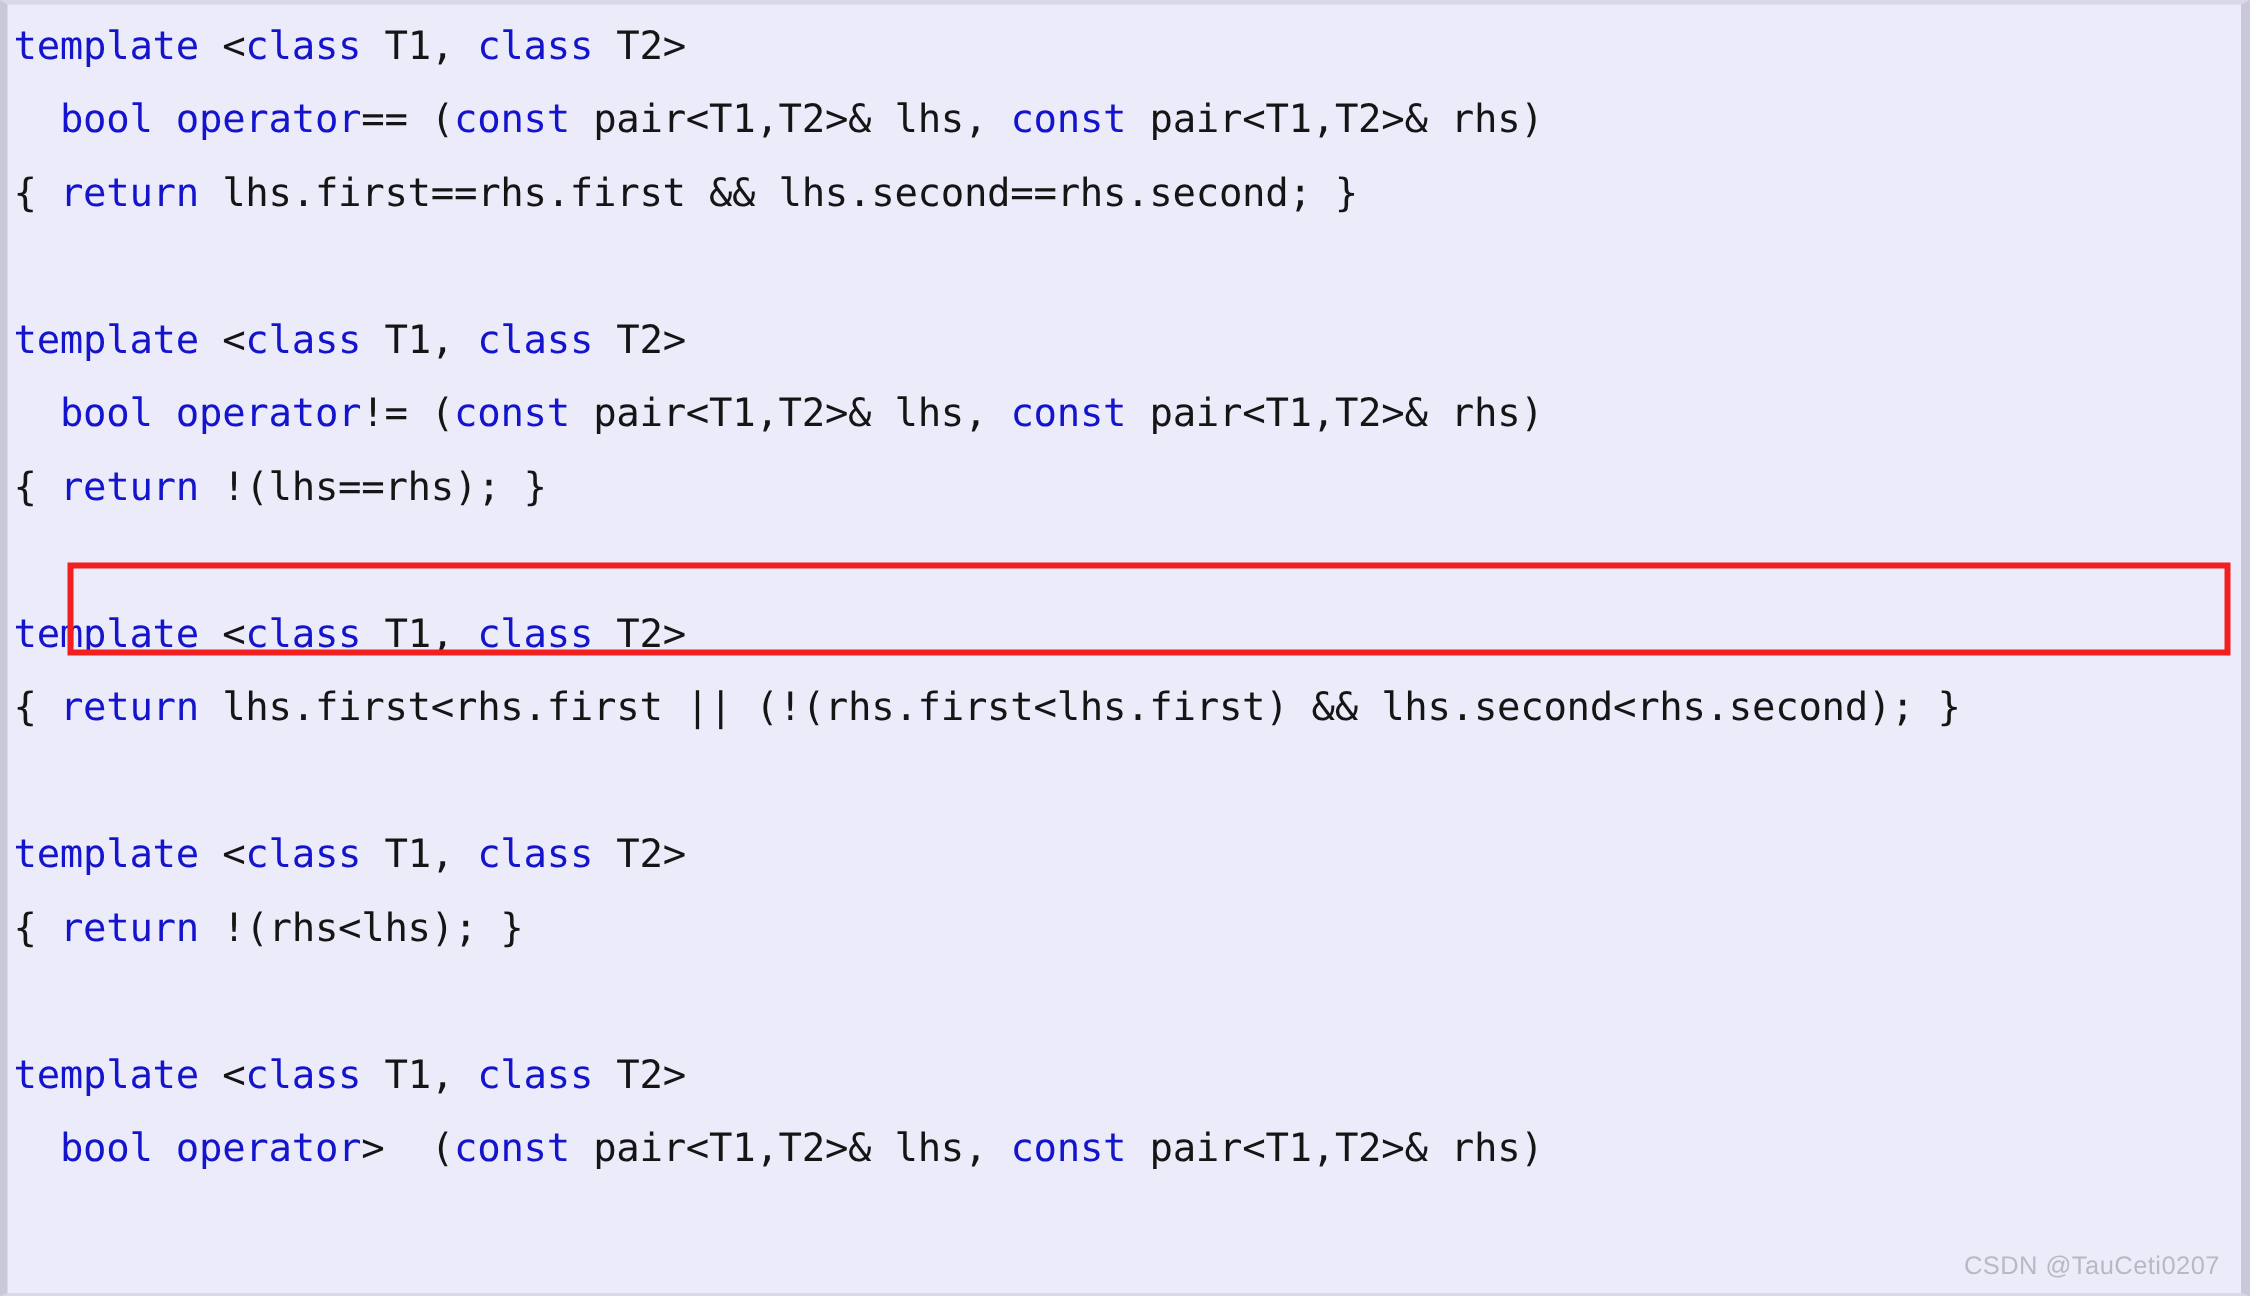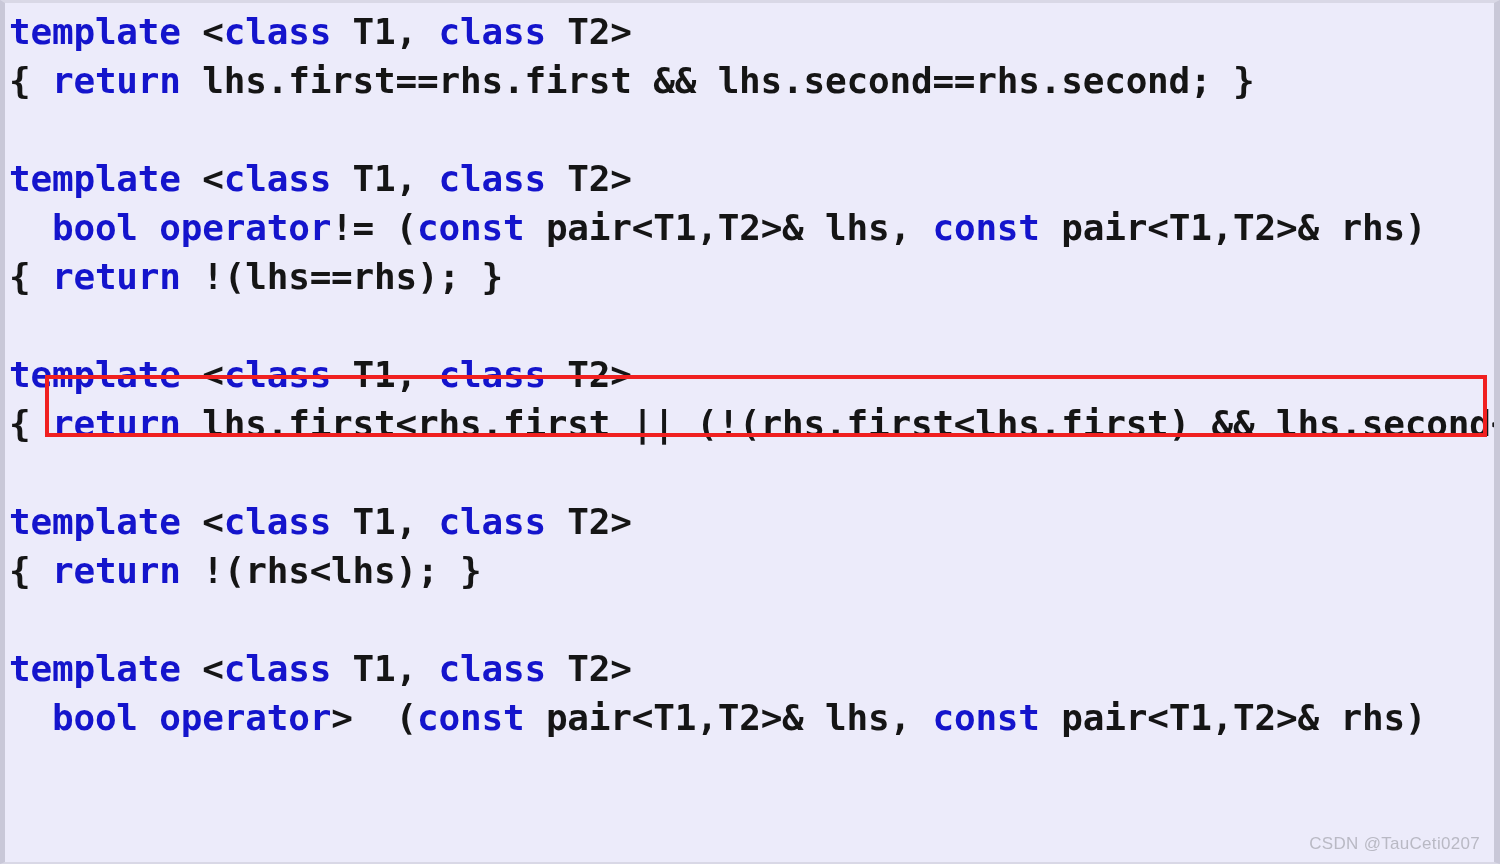--- a/index.html
+++ b/index.html
@@ -33,25 +33,24 @@
   #code-lines {
     position: absolute;
     left: 4px;
     top: 4px;
     width: 1492px;
   }
   .code-line {
     height: 49px;
     line-height: 49px;
     white-space: pre;
-    font-size: 36px;
+    font-size: 26px;
     letter-spacing: -0.2px;
     color: #1a1a1a;
     font-family: "DejaVu Sans Mono", "Liberation Mono", monospace;
-    font-weight: bold;
   }
   .code-line.blank {
     color: transparent;
   }
   .tok-kw {
     color: #1414cc;
   }
   .tok-plain {
     color: #151515;
   }
@@ -79,20 +78,21 @@
   }
 </style>
 </head>
 <body>
 
 <div id="root">
 
   <div id="code-panel">
     <div id="code-lines">
         <div class="code-line"><span class="tok-kw">template</span><span class="tok-plain"> &lt;</span><span class="tok-kw">class</span><span class="tok-plain"> T1, </span><span class="tok-kw">class</span><span class="tok-plain"> T2&gt;</span></div>
+        <div class="code-line"><span class="tok-plain">  </span><span class="tok-kw">bool</span><span class="tok-plain"> </span><span class="tok-kw">operator</span><span class="tok-plain">== (</span><span class="tok-kw">const</span><span class="tok-plain"> pair&lt;T1,T2&gt;&amp; lhs, </span><span class="tok-kw">const</span><span class="tok-plain"> pair&lt;T1,T2&gt;&amp; rhs)</span></div>
         <div class="code-line"><span class="tok-plain">{ </span><span class="tok-kw">return</span><span class="tok-plain"> lhs.first==rhs.first &amp;&amp; lhs.second==rhs.second; }</span></div>
         <div class="code-line blank">&nbsp;</div>
         <div class="code-line"><span class="tok-kw">template</span><span class="tok-plain"> &lt;</span><span class="tok-kw">class</span><span class="tok-plain"> T1, </span><span class="tok-kw">class</span><span class="tok-plain"> T2&gt;</span></div>
         <div class="code-line"><span class="tok-plain">  </span><span class="tok-kw">bool</span><span class="tok-plain"> </span><span class="tok-kw">operator</span><span class="tok-plain">!= (</span><span class="tok-kw">const</span><span class="tok-plain"> pair&lt;T1,T2&gt;&amp; lhs, </span><span class="tok-kw">const</span><span class="tok-plain"> pair&lt;T1,T2&gt;&amp; rhs)</span></div>
         <div class="code-line"><span class="tok-plain">{ </span><span class="tok-kw">return</span><span class="tok-plain"> !(lhs==rhs); }</span></div>
         <div class="code-line blank">&nbsp;</div>
         <div class="code-line"><span class="tok-kw">template</span><span class="tok-plain"> &lt;</span><span class="tok-kw">class</span><span class="tok-plain"> T1, </span><span class="tok-kw">class</span><span class="tok-plain"> T2&gt;</span></div>
         <div class="code-line"><span class="tok-plain">{ </span><span class="tok-kw">return</span><span class="tok-plain"> lhs.first&lt;rhs.first || (!(rhs.first&lt;lhs.first) &amp;&amp; lhs.second&lt;rhs.second); }</span></div>
         <div class="code-line blank">&nbsp;</div>
         <div class="code-line"><span class="tok-kw">template</span><span class="tok-plain"> &lt;</span><span class="tok-kw">class</span><span class="tok-plain"> T1, </span><span class="tok-kw">class</span><span class="tok-plain"> T2&gt;</span></div>

